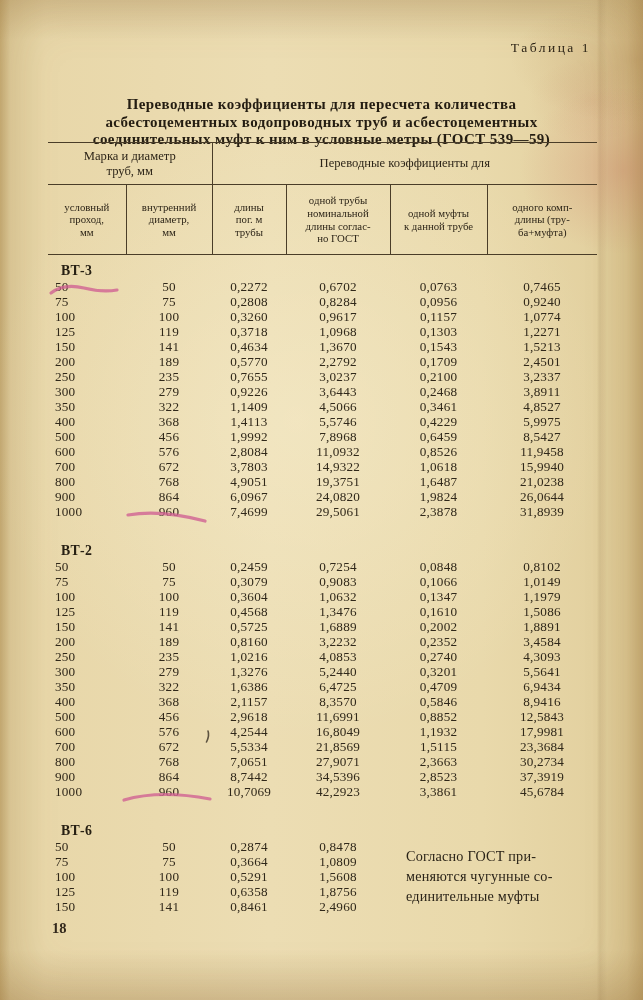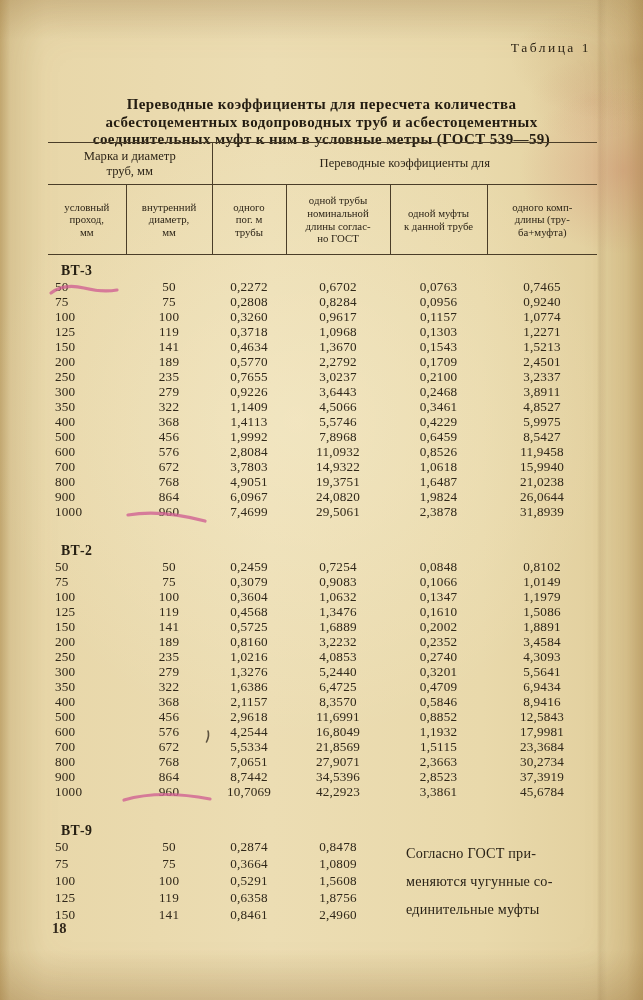--- a/index.html
+++ b/index.html
@@ -62,21 +62,21 @@
   td.c1 { text-align:left; padding-left:7px; }
   td.c2, td.c3, td.c4, td.c5, td.c6 { text-align:center; }
   tr.section-row { height:24px; }
   tr.section-row.gap { height:40px; }
   td.section-label {
     font-weight:bold; font-size:13.8px; letter-spacing:0.4px;
     padding-left:13px; vertical-align:bottom; padding-bottom:1px;
     text-align:left; color:#272013;
   }
   td.note-cell {
-    white-space:pre-line; font-size:14.2px; line-height:28px;
+    white-space:pre-line; font-size:14.2px; line-height:20px;
     text-align:left; padding-left:16px; vertical-align:middle;
     color:#2a2318;
   }
   .page-number { position:absolute; left:52px; top:920px; font-size:14.5px;font-weight:bold; }
   .marks { position:absolute; left:0; top:0; width:643px; height:1000px; pointer-events:none; z-index:5; }
 </style>
 </head>
 <body>
 
 <div class="page">
@@ -103,21 +103,21 @@
 труб, мм</th>
           <th colspan="4" class="group-right">Переводные коэффициенты для</th>
         </tr>
         <tr class="sub-row">
           <th class="sub-1">условный
 проход,
 мм</th>
           <th class="sub-2">внутренний
 диаметр,
 мм</th>
-          <th class="sub-3">одного
+          <th class="sub-3">длины
 пог. м
 трубы</th>
           <th class="sub-4">одной трубы
 номинальной
 длины соглас-
 но ГОСТ</th>
           <th class="sub-5">одной муфты
 к данной трубе</th>
           <th class="sub-6">одного комп-
 длины (тру-
@@ -385,21 +385,21 @@
             <td class="c1">1000</td>
             <td class="c2">960</td>
             <td class="c3">10,7069</td>
             <td class="c4">42,2923</td>
             <td class="c5">3,3861</td>
             <td class="c6">45,6784</td>
           </tr>
         </tbody>
         <tbody>
           <tr class="section-row gap">
-            <td colspan="6" class="section-label">ВТ-9</td>
+            <td colspan="6" class="section-label">ВТ-6</td>
           </tr>
           <tr>
             <td class="c1">50</td>
             <td class="c2">50</td>
             <td class="c3">0,2874</td>
             <td class="c4">0,8478</td>
             <td colspan="2" rowspan="5" class="note-cell">Согласно ГОСТ при-
 меняются чугунные со-
 единительные муфты</td>
           </tr>

